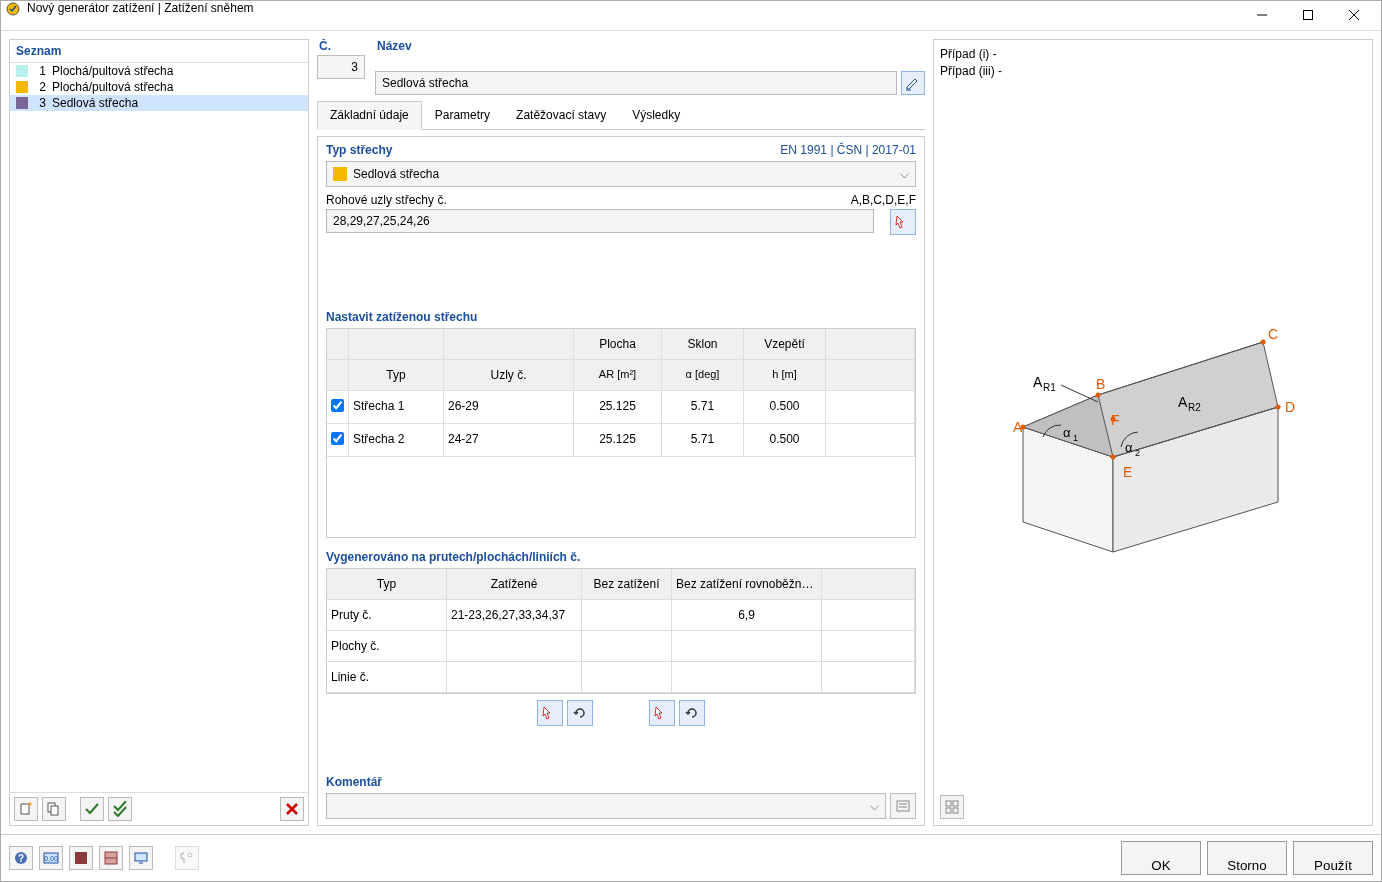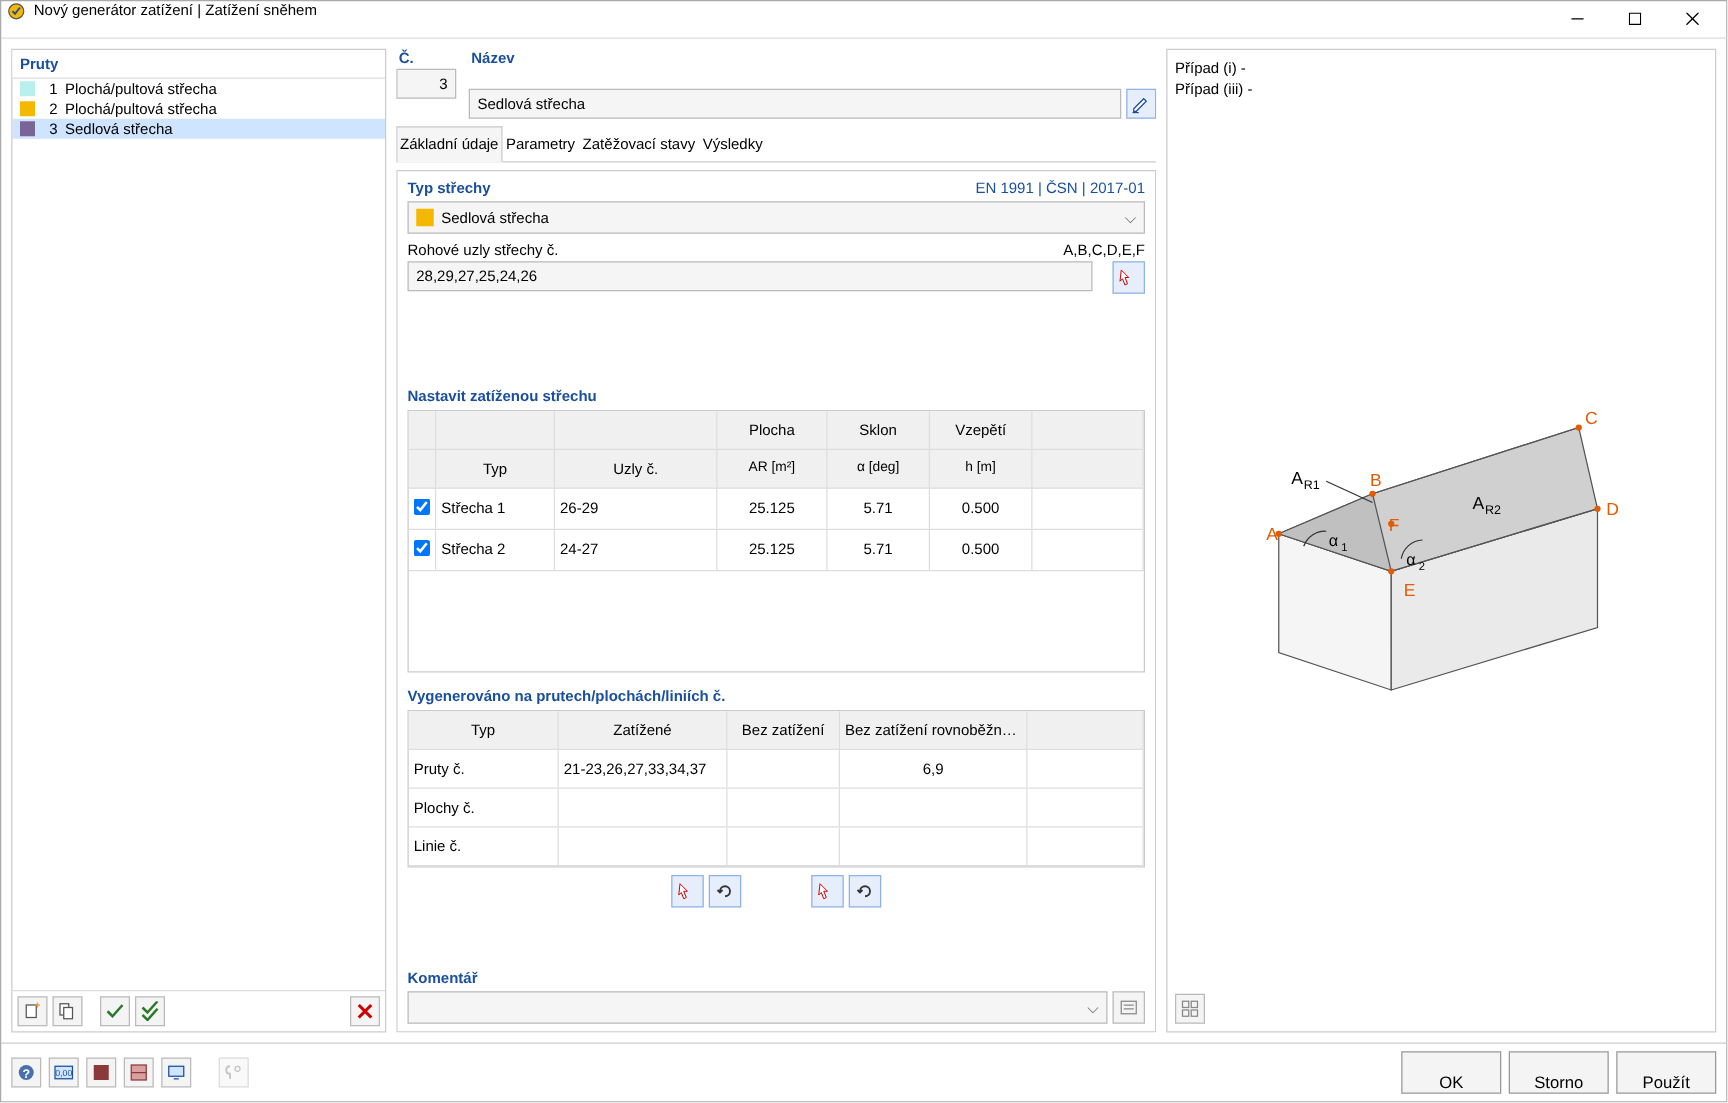--- a/index.html
+++ b/index.html
@@ -31,21 +31,21 @@
 .field-group { display: flex; flex-direction: column; gap: 2px; }
 .field-group .label { color: #1a4f9c; font-weight: 600; padding-left: 2px; }
 .num-field { width: 48px; }
 .name-field { flex: 1; gap: 18px; }
 .input { height: 24px; border: 1px solid #bbb; background: #f5f5f5; padding: 0 6px; display:flex; align-items:center; }
 .input.editable { background: #f5f5f5; }
 .input .val { flex: 1; }
 .edit-btn { width: 24px; height: 24px; border: 1px solid #8fb3e6; background: #e6eefc; display:inline-flex; align-items:center; justify-content:center; margin-left:4px; cursor:pointer; }
 
 .tabs { display: flex; border-bottom: 1px solid #ccc; }
-.tab { padding: 6px 2px; border: 1px solid transparent; cursor: pointer; }
+.tab { padding: 6px 12px; border: 1px solid transparent; cursor: pointer; }
 .tab.active { background: #f5f5f5; border: 1px solid #ccc; border-bottom: 1px solid #f5f5f5; margin-bottom: -1px; }
 
 .content { flex:1; border: 1px solid #ccc; display:flex; flex-direction:column; overflow:hidden; }
 .section { padding: 6px 8px; }
 .section .title { color: #1a4f9c; font-weight: 600; margin-bottom: 4px; display:flex; justify-content:space-between; }
 .section .title .meta { color: #1a4f9c; font-weight:400; }
 .dropdown { height: 26px; border: 1px solid #bbb; background: #f5f5f5; display:flex; align-items:center; padding: 0 6px; gap:6px; cursor:pointer; }
 .dropdown .swatch2 { width:14px; height:14px; background:#f5b800; }
 .dropdown .caret { margin-left:auto; color:#666; }
 .row-label { display:flex; justify-content:space-between; margin: 6px 0 2px; }
@@ -118,21 +118,21 @@
             <line x1="0" y1="0" x2="10" y2="10" stroke="#000"></line>
             <line x1="10" y1="0" x2="0" y2="10" stroke="#000"></line>
           </svg>
         </div>
     </div>
   </div>
 
   <div class="main">
 
     <div class="sidebar">
-      <div class="header">Pruty</div>
+      <div class="header">Seznam</div>
       <div class="list">
         <div class="item">
           <span class="swatch" style="background:#b8f0ee"></span>
           <span class="num">1</span>
           <span>Plochá/pultová střecha</span>
         </div>
         <div class="item">
           <span class="swatch" style="background:#f5b800"></span>
           <span class="num">2</span>
           <span>Plochá/pultová střecha</span>

